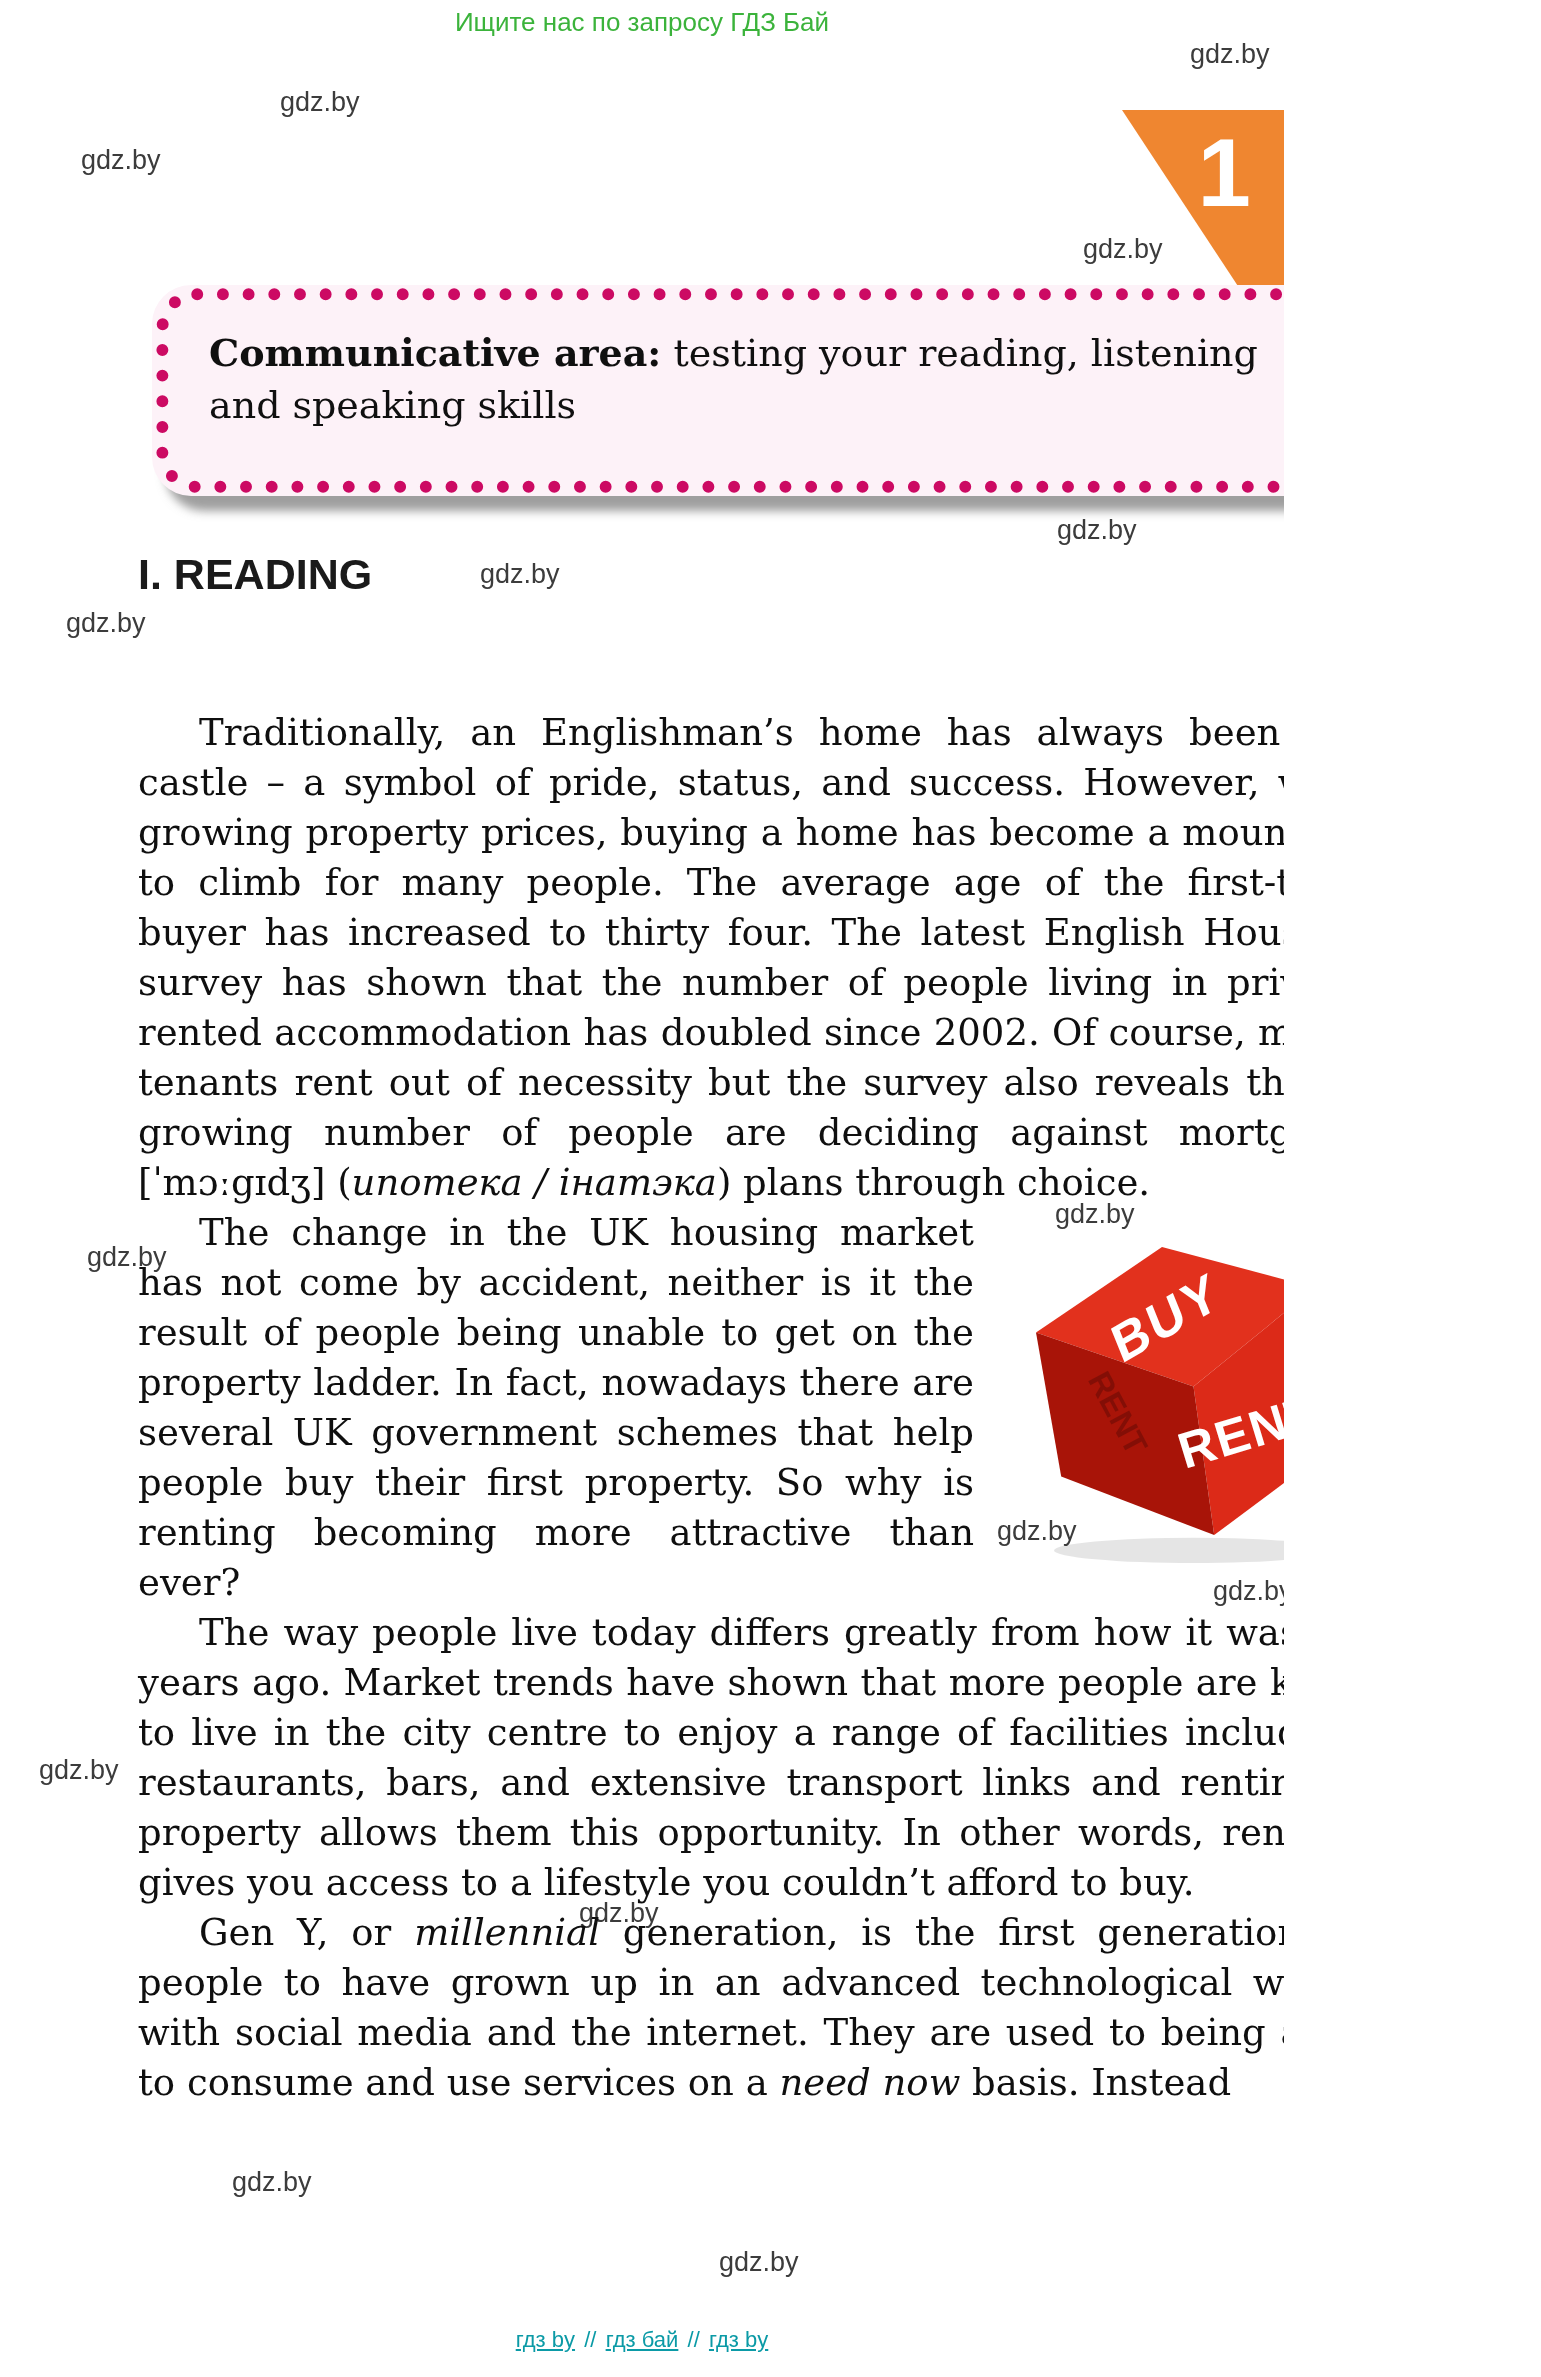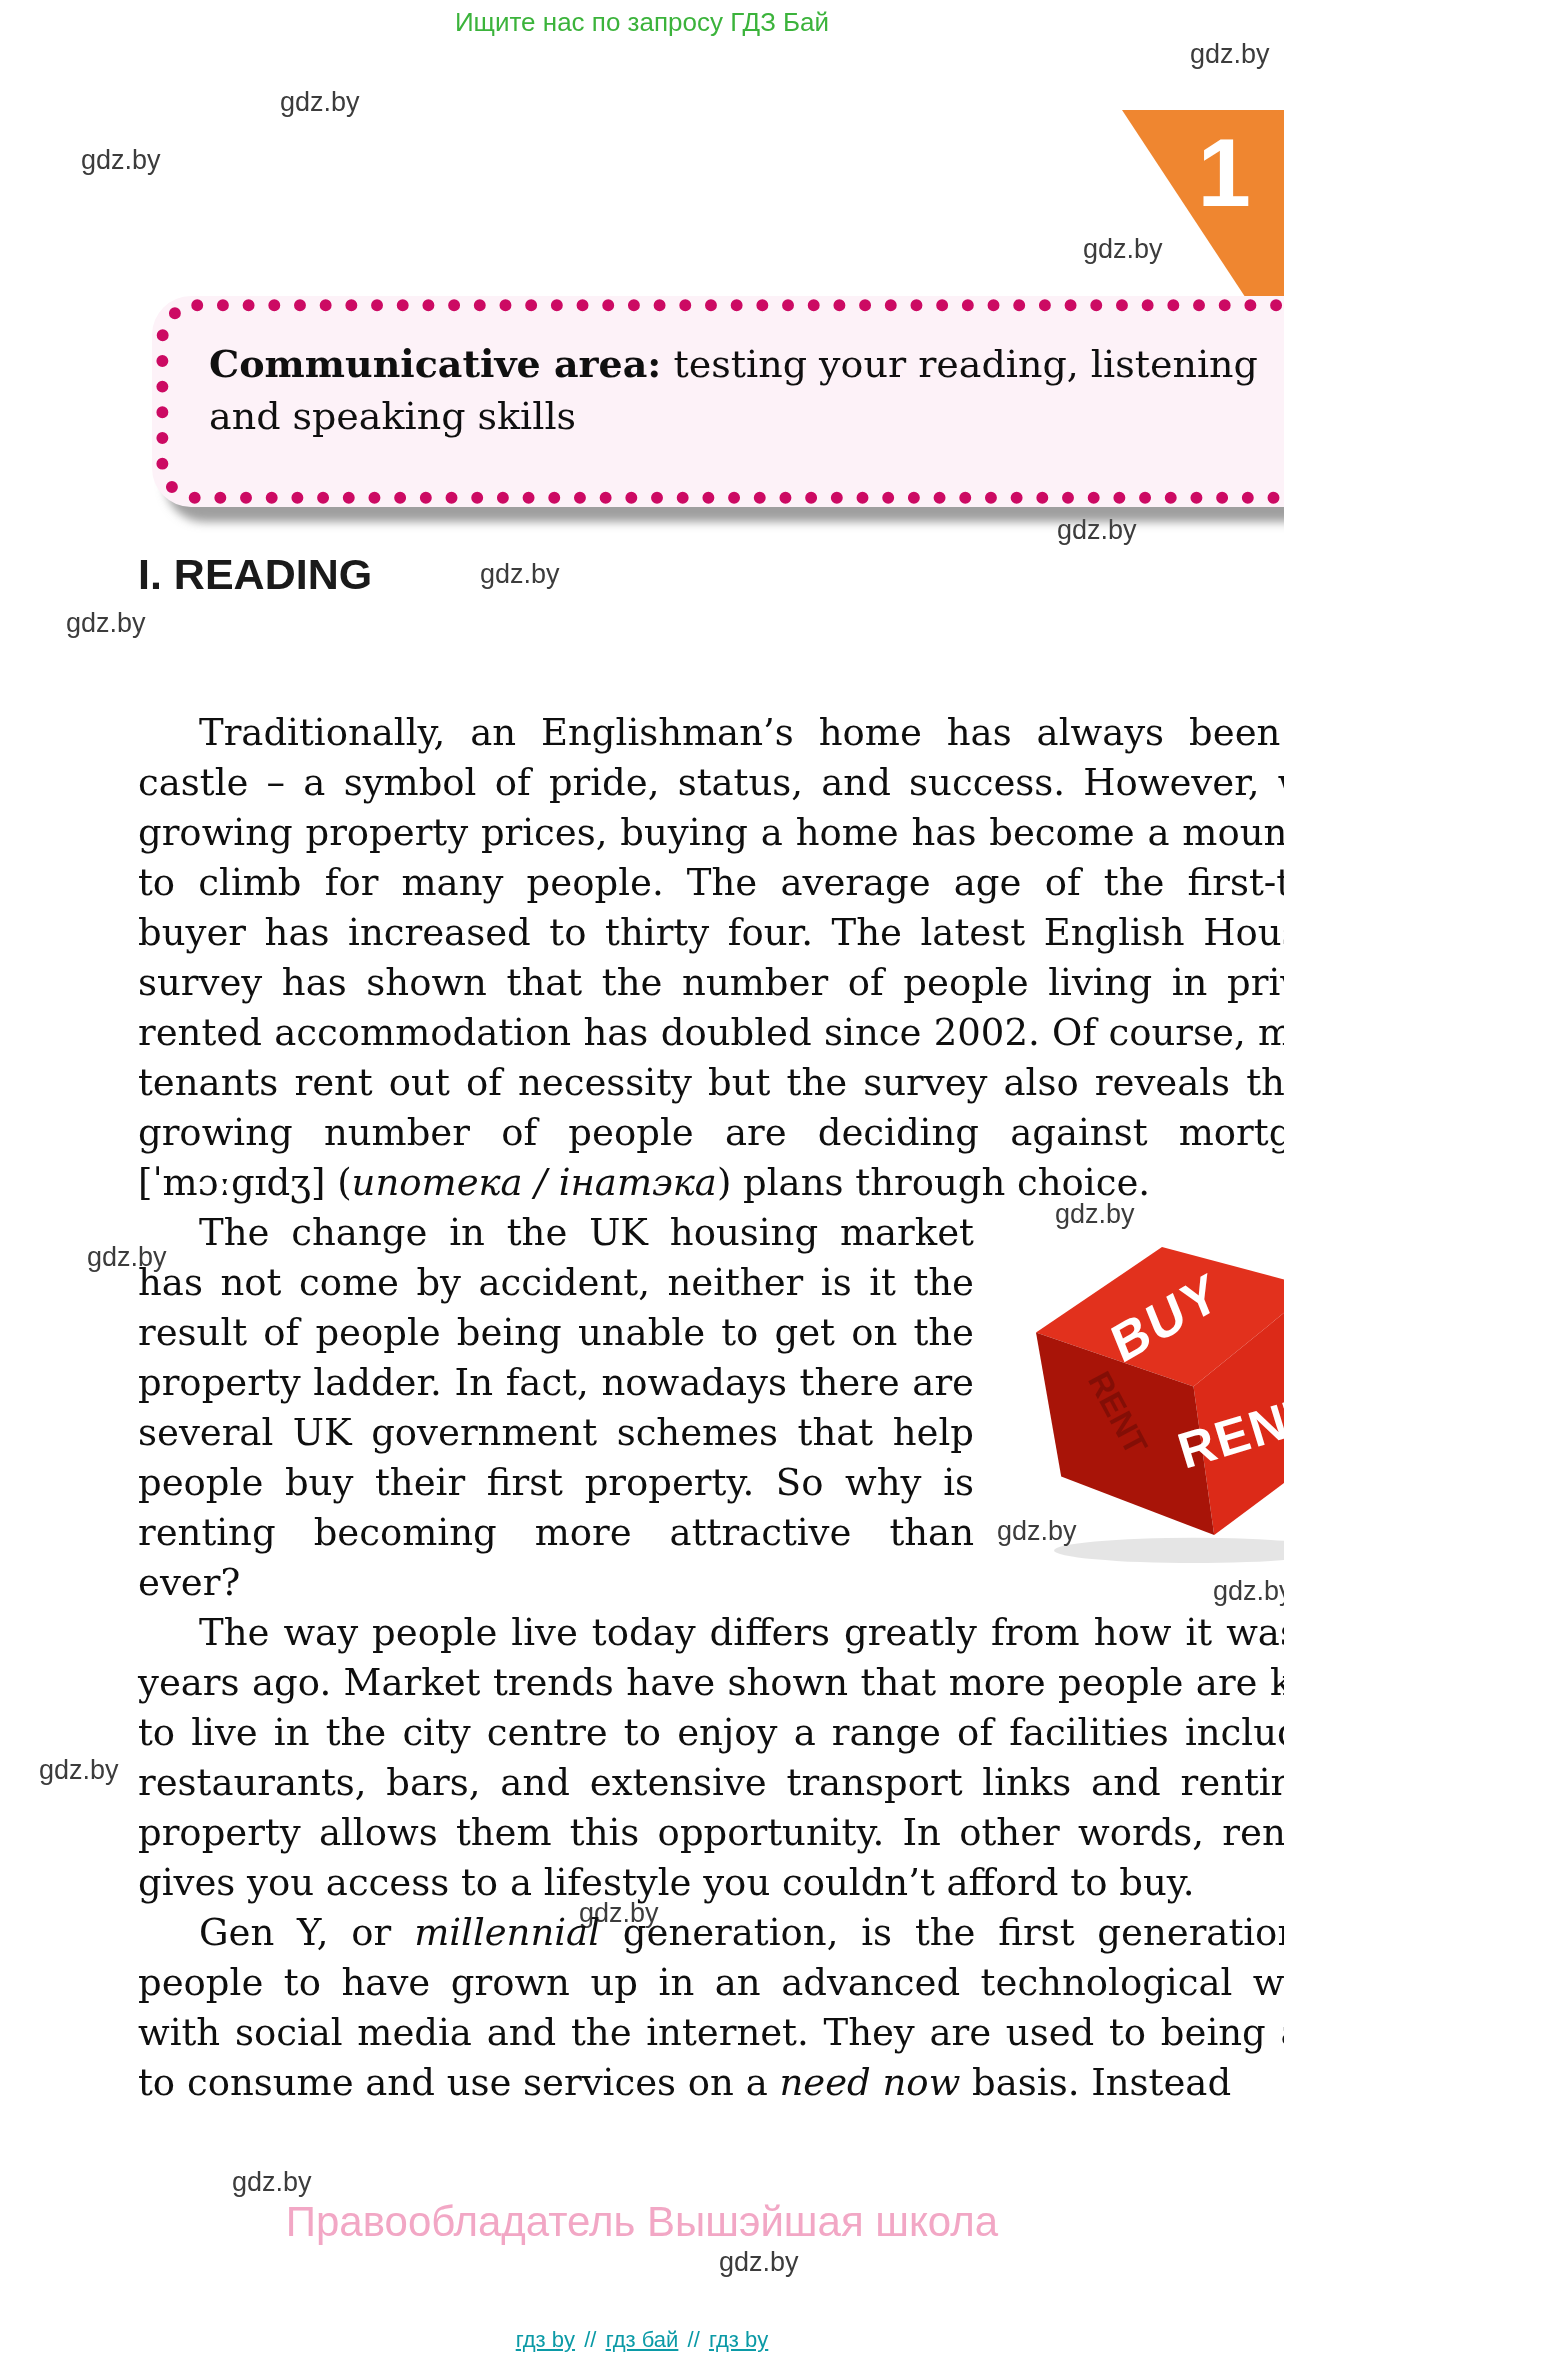--- a/index.html
+++ b/index.html
@@ -26,21 +26,21 @@
     font-size:96px; color:#ffffff;
   }
   .title {
     position:absolute; left:138px; top:171px; white-space:nowrap;
     font-family:"Liberation Sans", sans-serif; font-weight:bold;
     font-size:61px; color:#121212;
   }
   .title .lesson { color:#e0007a; margin-right:16.5px; }
   .clock { display:inline-block; width:90px; height:90px; vertical-align:middle; margin-left:27.6px; margin-top:-13px; }
   .comm-box {
-    position:absolute; left:152px; top:296px; width:1206px; height:211px;
+    position:absolute; left:152px; top:285px; width:1206px; height:211px;
     border-radius:39px; background:#fdf2f8;
     box-shadow:13px 14.7px 9.2px rgba(95,95,95,.6);
   }
   .comm-dots { position:absolute; left:0; top:0; width:1206px; height:211px; }
   .comm-text {
     position:absolute; left:57px; top:42px; right:53px;
     font-size:38px; line-height:52px; color:#101010;
   }
   .comm-text b { font-weight:bold; }
   .section {
@@ -131,20 +131,19 @@
       </svg>
     </figure>
 
     <p>The change in the UK housing market has not come by accident, neither is it the result of people being unable to get on the property ladder. In fact, nowadays there are several UK government schemes that help people buy their first property. So why is renting becoming more attractive than ever?</p>
     <p>The way people live today differs greatly from how it was 20 years ago. Market trends have shown that more people are keen to live in the city centre to enjoy a range of facilities including restaurants, bars, and extensive transport links and renting a property allows them this opportunity. In other words, renting gives you access to a lifestyle you couldn’t afford to buy.</p>
     <p><span>Gen Y, or </span><i>millennial</i><span> generation, is the first generation of people to have grown up in an advanced technological world with social media and the internet. They are used to being able to consume and use services on a </span><i>need now</i><span> basis. Instead</span></p>
   </div>
 
   <span class="pagenum">28</span>
   <div class="pagebar"></div>
-  <div class="publisher">Правообладатель Вышэйшая школа</div>
 
   <div class="links">
     <a>гдз by</a><span class="sep">//</span><a>гдз бай</a><span class="sep">//</span><a>гдз by</a>
   </div>
 
 </div>
 
 
 </body></html>

